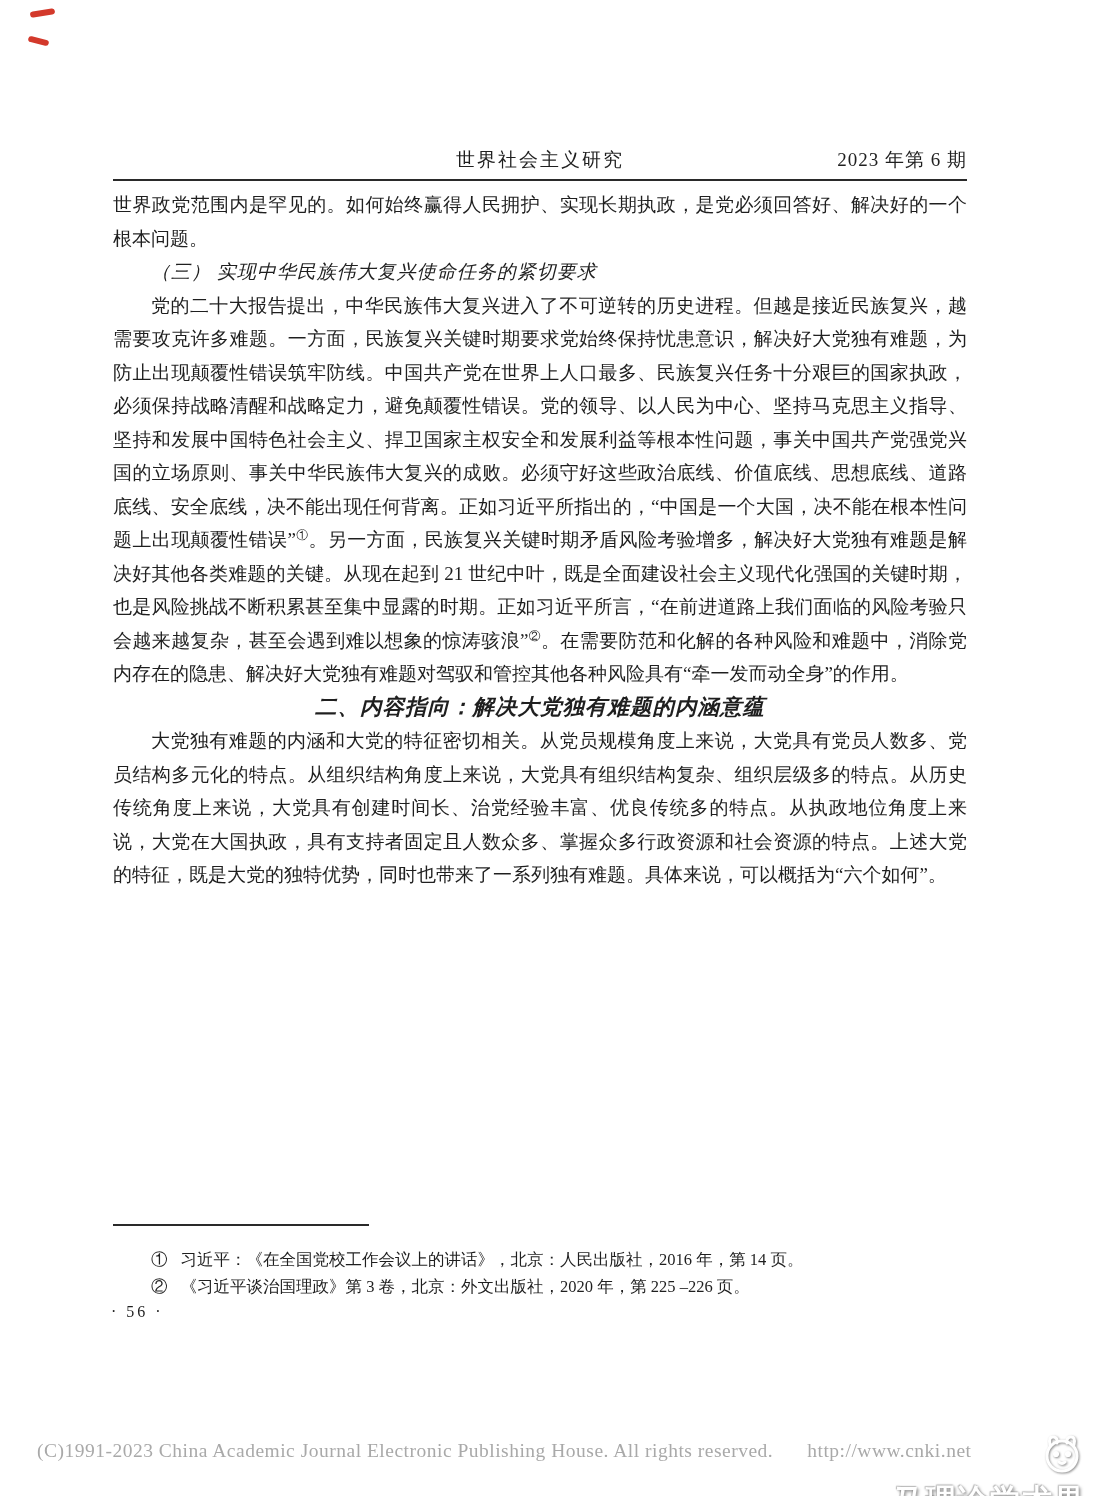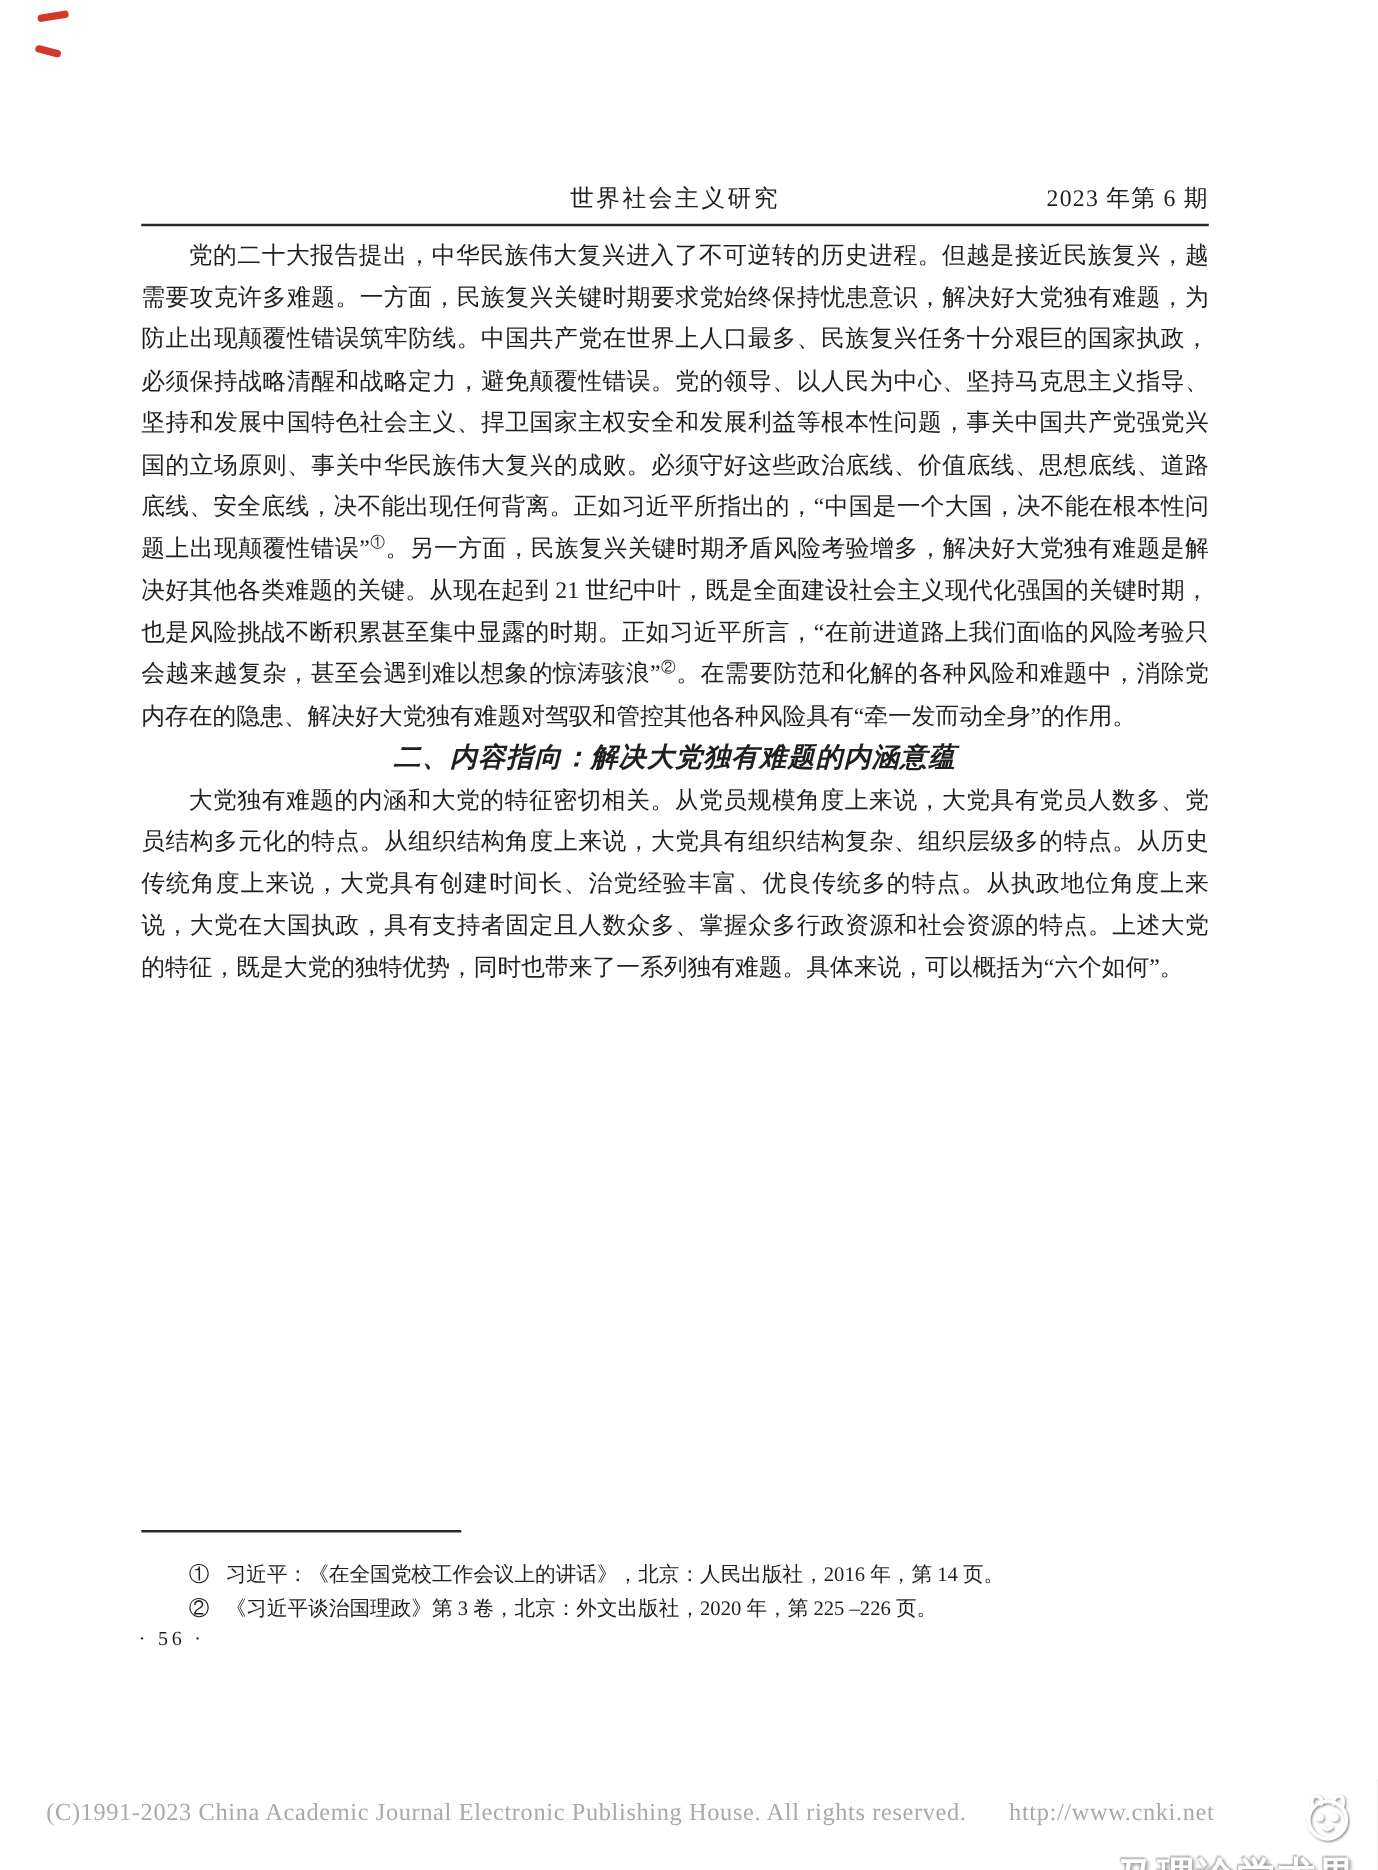--- a/index.html
+++ b/index.html
@@ -87,20 +87,22 @@
   <div class="red-mark m1"></div>
   <div class="red-mark m2"></div>
 
   <div class="running-head">
     <div class="journal-title">世界社会主义研究</div>
     <div class="issue-label">2023 年第 6 期</div>
   </div>
   <div class="header-rule"></div>
 
   <div class="body-col">
+    <p class="para-noindent">世界政党范围内是罕见的。如何始终赢得人民拥护、实现长期执政，是党必须回答好、解决好的一个根本问题。</p>
+    <p class="kai-heading">（三） 实现中华民族伟大复兴使命任务的紧切要求</p>
     <p class="para-indent"><span>党的二十大报告提出，中华民族伟大复兴进入了不可逆转的历史进程。但越是接近民族复兴，越需要攻克许多难题。一方面，民族复兴关键时期要求党始终保持忧患意识，解决好大党独有难题，为防止出现颠覆性错误筑牢防线。中国共产党在世界上人口最多、民族复兴任务十分艰巨的国家执政，必须保持战略清醒和战略定力，避免颠覆性错误。党的领导、以人民为中心、坚持马克思主义指导、坚持和发展中国特色社会主义、捍卫国家主权安全和发展利益等根本性问题，事关中国共产党强党兴国的立场原则、事关中华民族伟大复兴的成败。必须守好这些政治底线、价值底线、思想底线、道路底线、安全底线，决不能出现任何背离。正如习近平所指出的，“中国是一个大国，决不能在根本性问题上出现颠覆性错误”</span><sup class="fn-ref">①</sup><span>。另一方面，民族复兴关键时期矛盾风险考验增多，解决好大党独有难题是解决好其他各类难题的关键。从现在起到 21 世纪中叶，既是全面建设社会主义现代化强国的关键时期，也是风险挑战不断积累甚至集中显露的时期。正如习近平所言，“在前进道路上我们面临的风险考验只会越来越复杂，甚至会遇到难以想象的惊涛骇浪”</span><sup class="fn-ref">②</sup><span>。在需要防范和化解的各种风险和难题中，消除党内存在的隐患、解决好大党独有难题对驾驭和管控其他各种风险具有“牵一发而动全身”的作用。</span></p>
     <p class="section-heading">二、内容指向：解决大党独有难题的内涵意蕴</p>
     <p class="para-indent">大党独有难题的内涵和大党的特征密切相关。从党员规模角度上来说，大党具有党员人数多、党员结构多元化的特点。从组织结构角度上来说，大党具有组织结构复杂、组织层级多的特点。从历史传统角度上来说，大党具有创建时间长、治党经验丰富、优良传统多的特点。从执政地位角度上来说，大党在大国执政，具有支持者固定且人数众多、掌握众多行政资源和社会资源的特点。上述大党的特征，既是大党的独特优势，同时也带来了一系列独有难题。具体来说，可以概括为“六个如何”。</p>
   </div>
 
   <div class="footnote-rule"></div>
   <div class="footnotes">
     <div class="footnote-item">
       <span class="footnote-marker">①</span>
       <span class="footnote-text">习近平：《在全国党校工作会议上的讲话》，北京：人民出版社，2016 年，第 14 页。</span>

